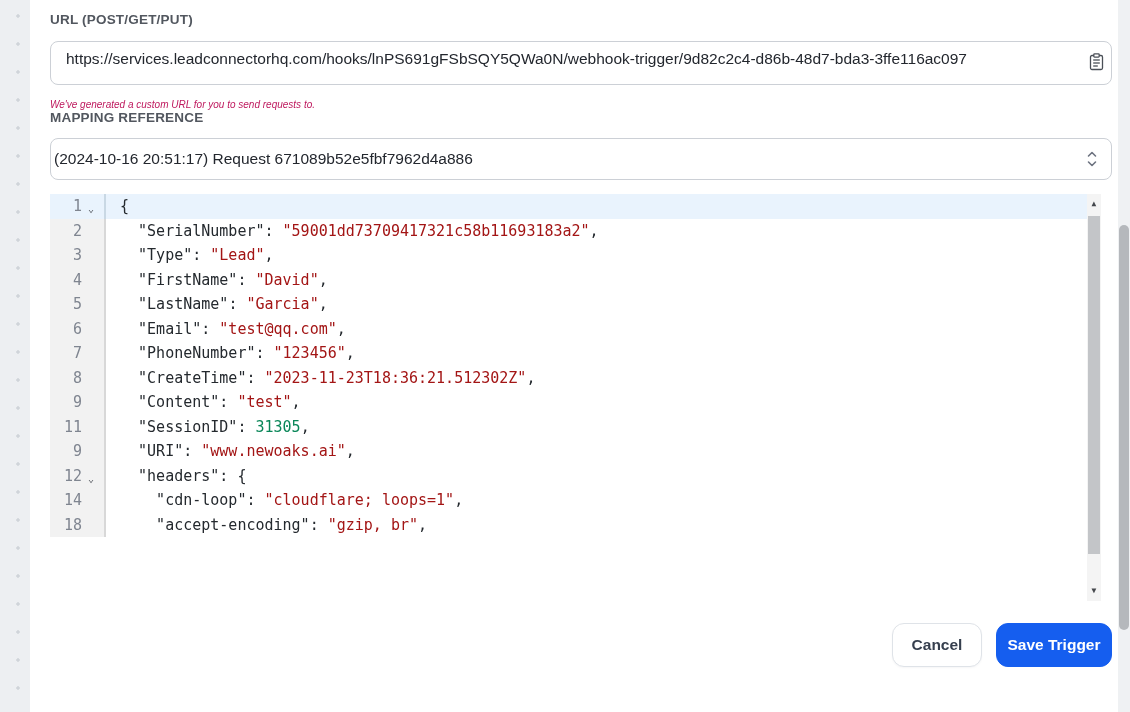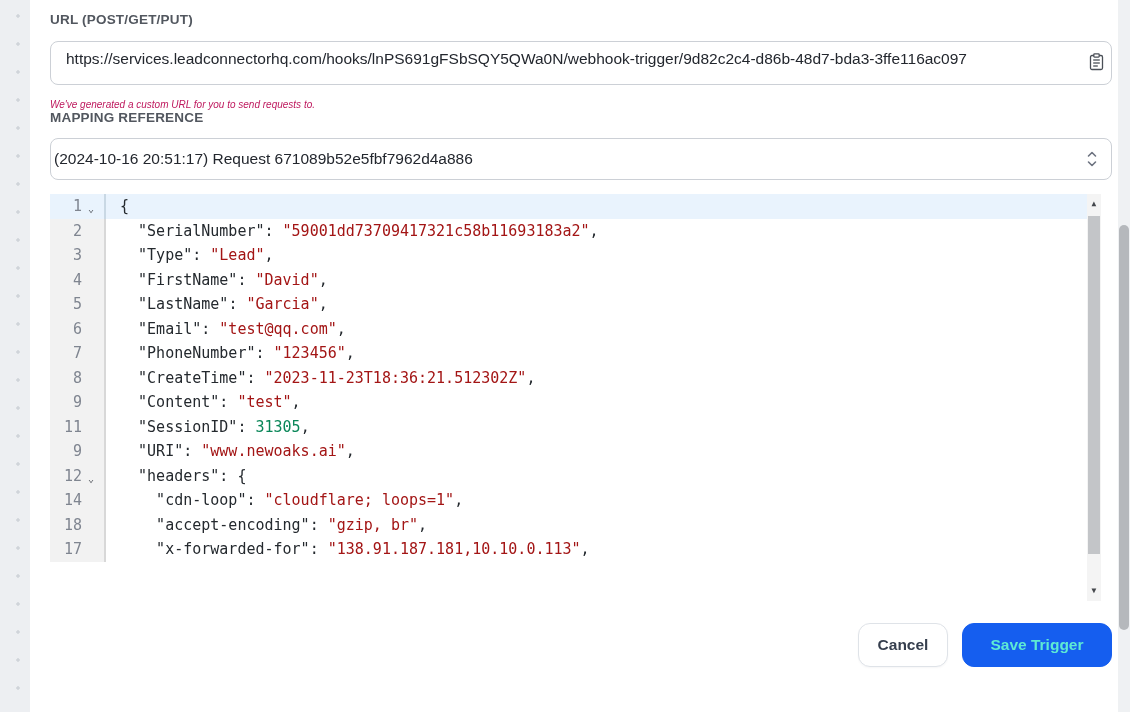--- a/index.html
+++ b/index.html
@@ -74,21 +74,21 @@
   .ed-arrow-up { top:2px; } .ed-arrow-down { bottom:2px; }
   .ed-scroll-thumb { position:absolute; left:1px; right:1px; top:22px; height:338px; background:#c3c5c8; cursor:pointer; }
 
   
   .footer { margin-top:22px; display:flex; justify-content:flex-end; gap:14px; }
   .btn {
     height:44px; border-radius:12px; font-family:"Liberation Sans", sans-serif;
     font-size:15.5px; font-weight:600; cursor:pointer; display:flex; align-items:center; justify-content:center;
   }
   .btn-cancel { width:90px; background:#fff; border:1px solid #dfe3e8; color:#363f4e; box-shadow:0 1px 2px rgba(16,24,40,.04); }
-  .btn-save { width:150px; background:var(--accent,#155eef); border:1px solid var(--accent,#155eef); color:#5eead4; }
+  .btn-save { width:116px; background:var(--accent,#155eef); border:1px solid var(--accent,#155eef); color:#ffffff; }
 </style>
 </head>
 <body>
 
 <div class="canvas-strip"></div>
 
 <div class="content">
 
   <div class="field-label">URL (POST/GET/PUT)</div>
 
@@ -202,26 +202,20 @@
             <span class="lnum">14</span>
           </div>
           <div class="code-cell"><span class="tok-k">    "cdn-loop"</span><span class="tok-p">: </span><span class="tok-s">"cloudflare; loops=1"</span><span class="tok-p">,</span></div>
         </div>
         <div class="code-row">
           <div class="gutter-cell">
             <span class="lnum">18</span>
           </div>
           <div class="code-cell"><span class="tok-k">    "accept-encoding"</span><span class="tok-p">: </span><span class="tok-s">"gzip, br"</span><span class="tok-p">,</span></div>
         </div>
-        <div class="code-row">
-          <div class="gutter-cell">
-            <span class="lnum">17</span>
-          </div>
-          <div class="code-cell"><span class="tok-k">    "x-forwarded-for"</span><span class="tok-p">: </span><span class="tok-s">"138.91.187.181,10.10.0.113"</span><span class="tok-p">,</span></div>
-        </div>
       </div>
     <div class="ed-scrollbar">
       <div class="ed-scroll-arrow ed-arrow-up">▲</div>
       <div class="ed-scroll-thumb"></div>
       <div class="ed-scroll-arrow ed-arrow-down">▼</div>
     </div>
   </div>
 
   <div class="footer">
     <button class="btn btn-cancel">Cancel</button>

